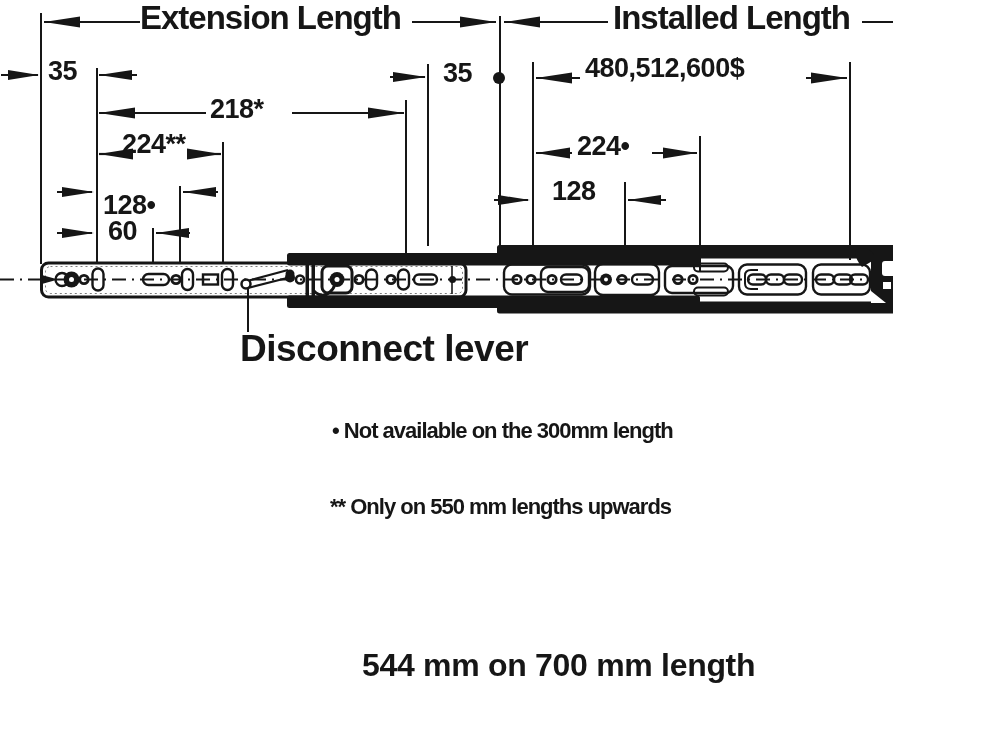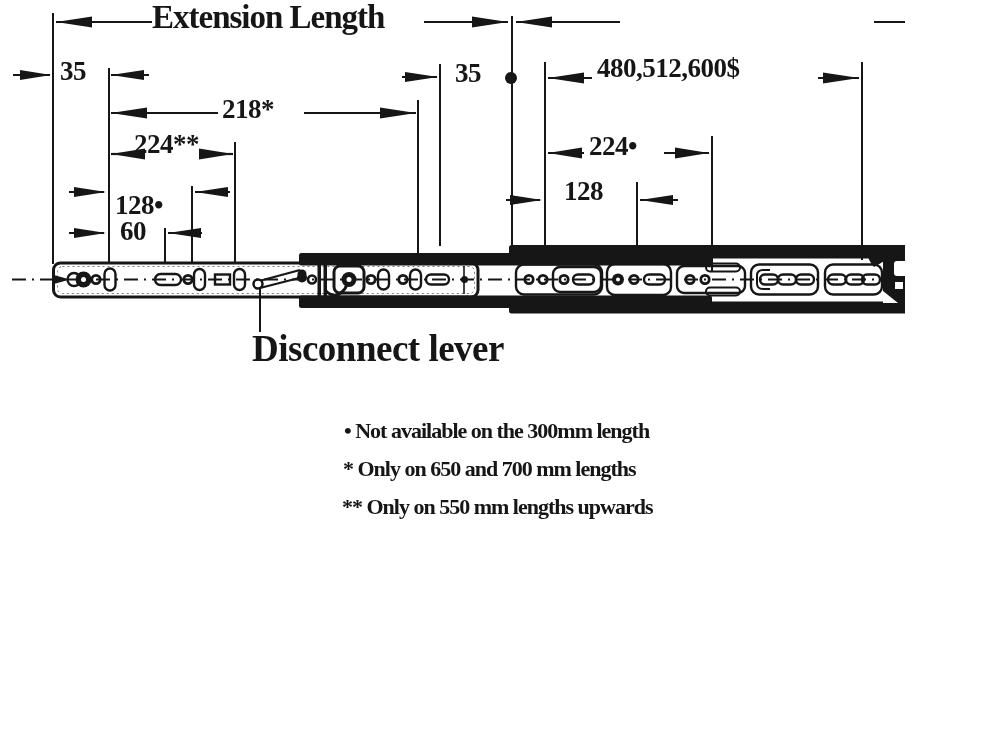--- a/index.html
+++ b/index.html
@@ -1,17 +1,17 @@
 <!DOCTYPE html>
 <html><head>
 <meta charset="utf-8">
 <style>
   html,body{margin:0;padding:0;background:#fff;}
   #page{position:relative;width:893px;height:730px;background:#fff;overflow:hidden;
-        font-family:Liberation Serif, serif;color:#161616;margin-left:12px;}
+        font-family:Liberation Sans, sans-serif;color:#161616;}
   #linework{position:absolute;left:0;top:0;width:1001px;height:730px;}
   .lbl{position:absolute;font-weight:bold;white-space:pre;line-height:1;color:#161616;}
   .hdr{font-size:33px;letter-spacing:-1px;}
   .dim{font-size:27px;letter-spacing:-0.5px;}
   .note{font-size:22px;letter-spacing:-1px;}
   .money{font-size:32px;letter-spacing:-0.3px;}
   .callout{font-size:37px;letter-spacing:-0.5px;}
 </style>
 </head>
 <body>
@@ -213,32 +213,33 @@
 
       <g stroke-width="3">
         <path d="M955,264 L955,248 L977,248 L977,257 L966,257 L966,264"></path>
         <rect x="956" y="262" width="20" height="44"></rect>
         <path d="M955,298 L955,311 L977,311 L977,304"></path>
       </g>
     </g>
   </svg>
 
   <div class="lbl hdr" style="left:140px;top:1px;">Extension Length</div>
+  <div class="lbl hdr" style="left:613px;top:1px;">Installed Length</div>
 
   <div class="lbl dim" style="left:48px;top:58px;">35</div>
   <div class="lbl dim" style="left:210px;top:96px;">218*</div>
   <div class="lbl dim" style="left:122px;top:131px;">224**</div>
   <div class="lbl dim" style="left:103px;top:192px;">128•</div>
   <div class="lbl dim" style="left:108px;top:218px;">60</div>
 
   <div class="lbl dim" style="left:443px;top:60px;">35</div>
   <div class="lbl dim" style="left:585px;top:55px;">480,512,600$</div>
   <div class="lbl dim" style="left:577px;top:133px;">224•</div>
   <div class="lbl dim" style="left:552px;top:178px;">128</div>
 
   <div class="lbl callout" style="left:240px;top:330px;">Disconnect lever</div>
 
   <div class="lbl note" style="left:332px;top:420px;">• Not available on the 300mm length</div>
-  <div class="lbl note" style="left:331px;top:458px;">* Only on 650 and 700 mm lengths</div>
   <div class="lbl note" style="left:330px;top:496px;">** Only on 550 mm lengths upwards</div>
 
+  <div class="lbl money" style="left:362px;top:649px;">544 mm on 700 mm length</div>
 
 </div>
 
 </body></html>

